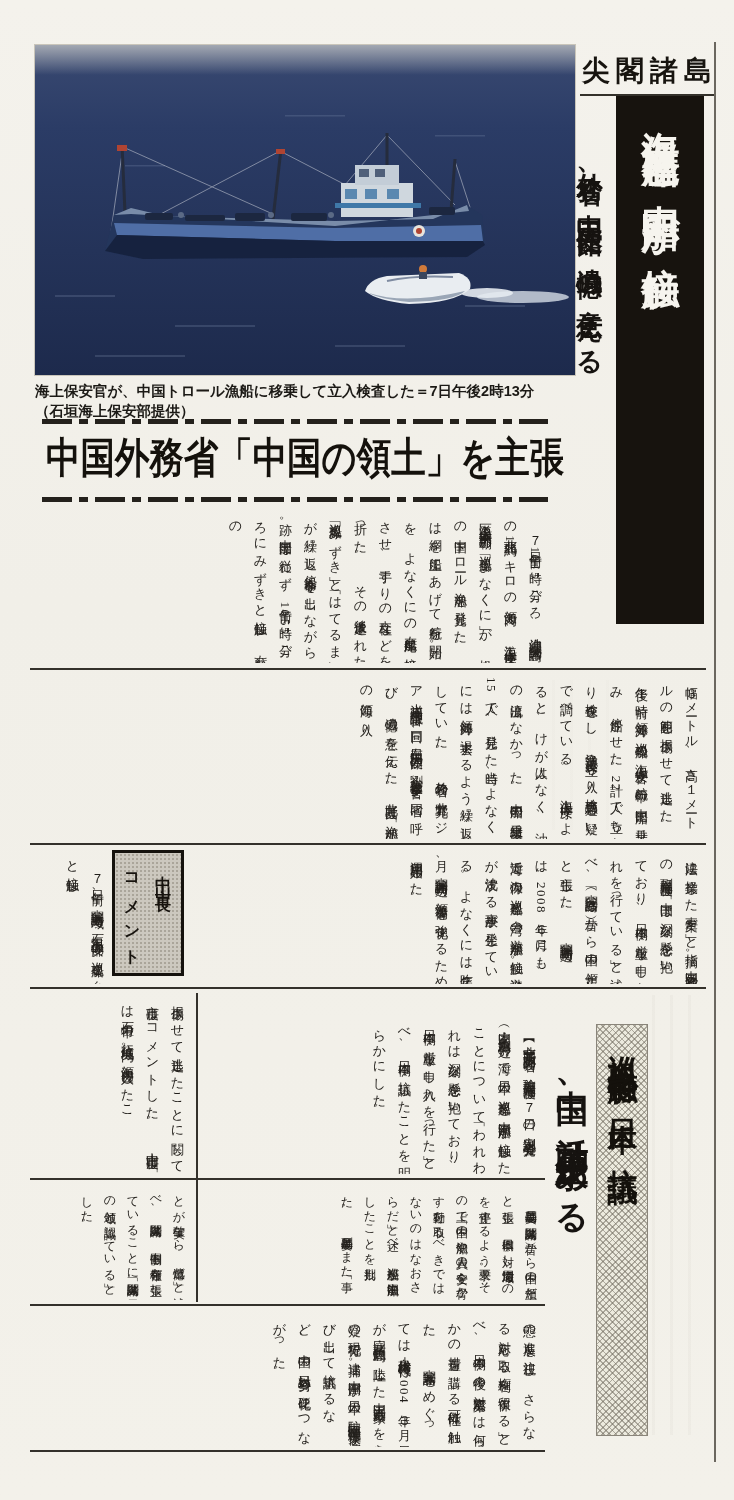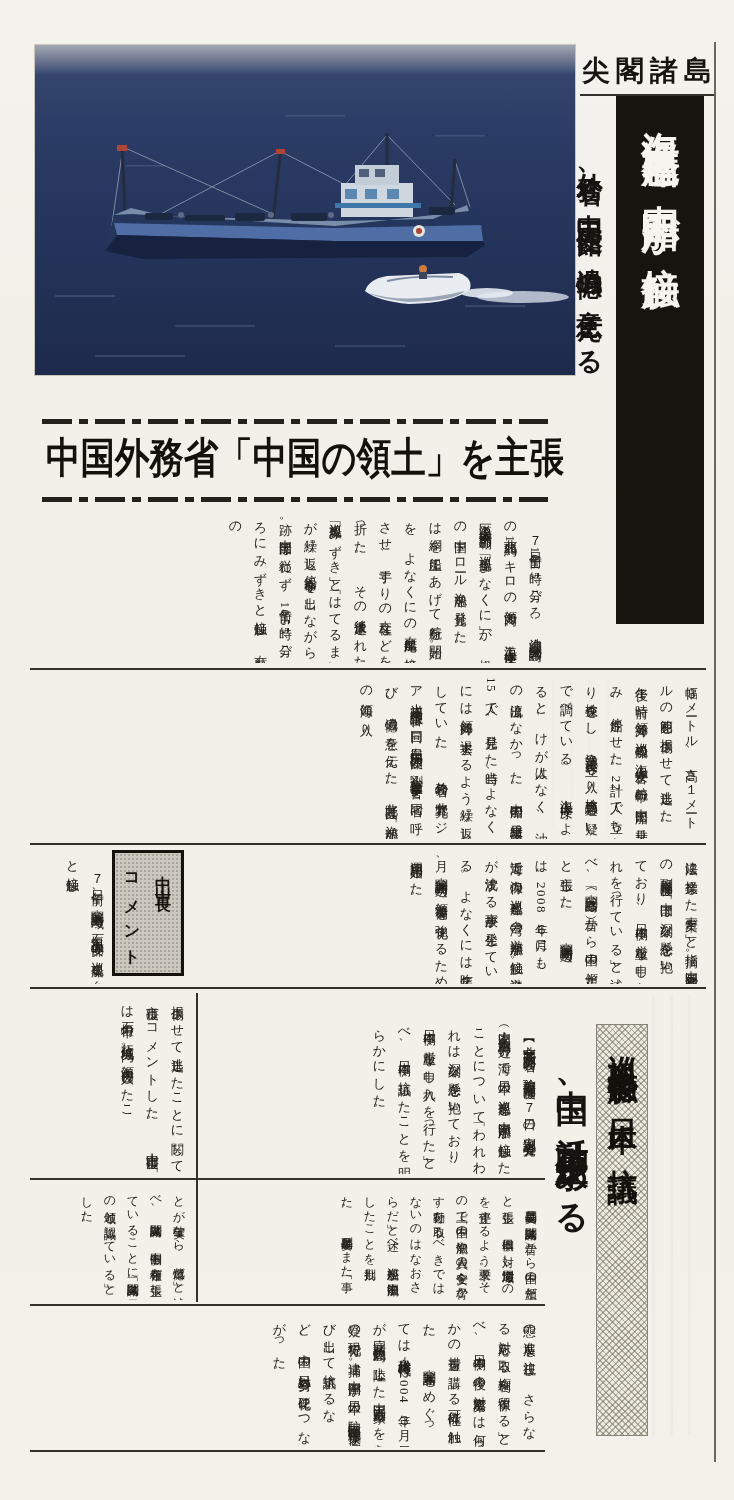--- a/index.html
+++ b/index.html
@@ -169,20 +169,24 @@
       <ellipse cx="488" cy="252" rx="46" ry="6" fill="#d6dde6" opacity="0.8"></ellipse>
       <ellipse cx="452" cy="248" rx="26" ry="5" fill="#e6ebf1" opacity="0.9"></ellipse>
       <path d="M330,246 Q334,234 352,231 L424,228 Q438,233 435,244 Q420,258 374,259 Q342,256 330,246 Z" fill="#e9edf1"></path>
       <path d="M334,248 Q370,260 430,246 Q420,256 374,257 Q344,254 334,248 Z" fill="#9aa6b6"></path>
       <path d="M352,236 Q380,230 418,232" stroke="#7e8aa0" stroke-width="2" fill="none"></path>
       <circle cx="388" cy="224" r="4" fill="#d07a3a"></circle>
       <rect x="384" y="227" width="8" height="7" fill="#3a465e"></rect>
     </svg>
   </div>
 
+  <div class="caption">
+    <div>海上保安官が、中国トロール漁船に移乗して立入検査した＝7日午後2時13分</div>
+    <div>（石垣海上保安部提供）</div>
+  </div>
 
   <div class="tag-label">尖閣諸島</div>
   <div class="hrule" style="left:580px;top:94px;width:134px;"></div>
 
   <div class="banner">
     <div class="vhead-in">海保巡視船と中国船が接触</div>
   </div>
 
   <div class="vhead" style="left:548px;top:152px;width:60px;height:520px;font-size:26px;letter-spacing:4px;">外務省、中国大使館に遺憾の意伝える</div>
 

